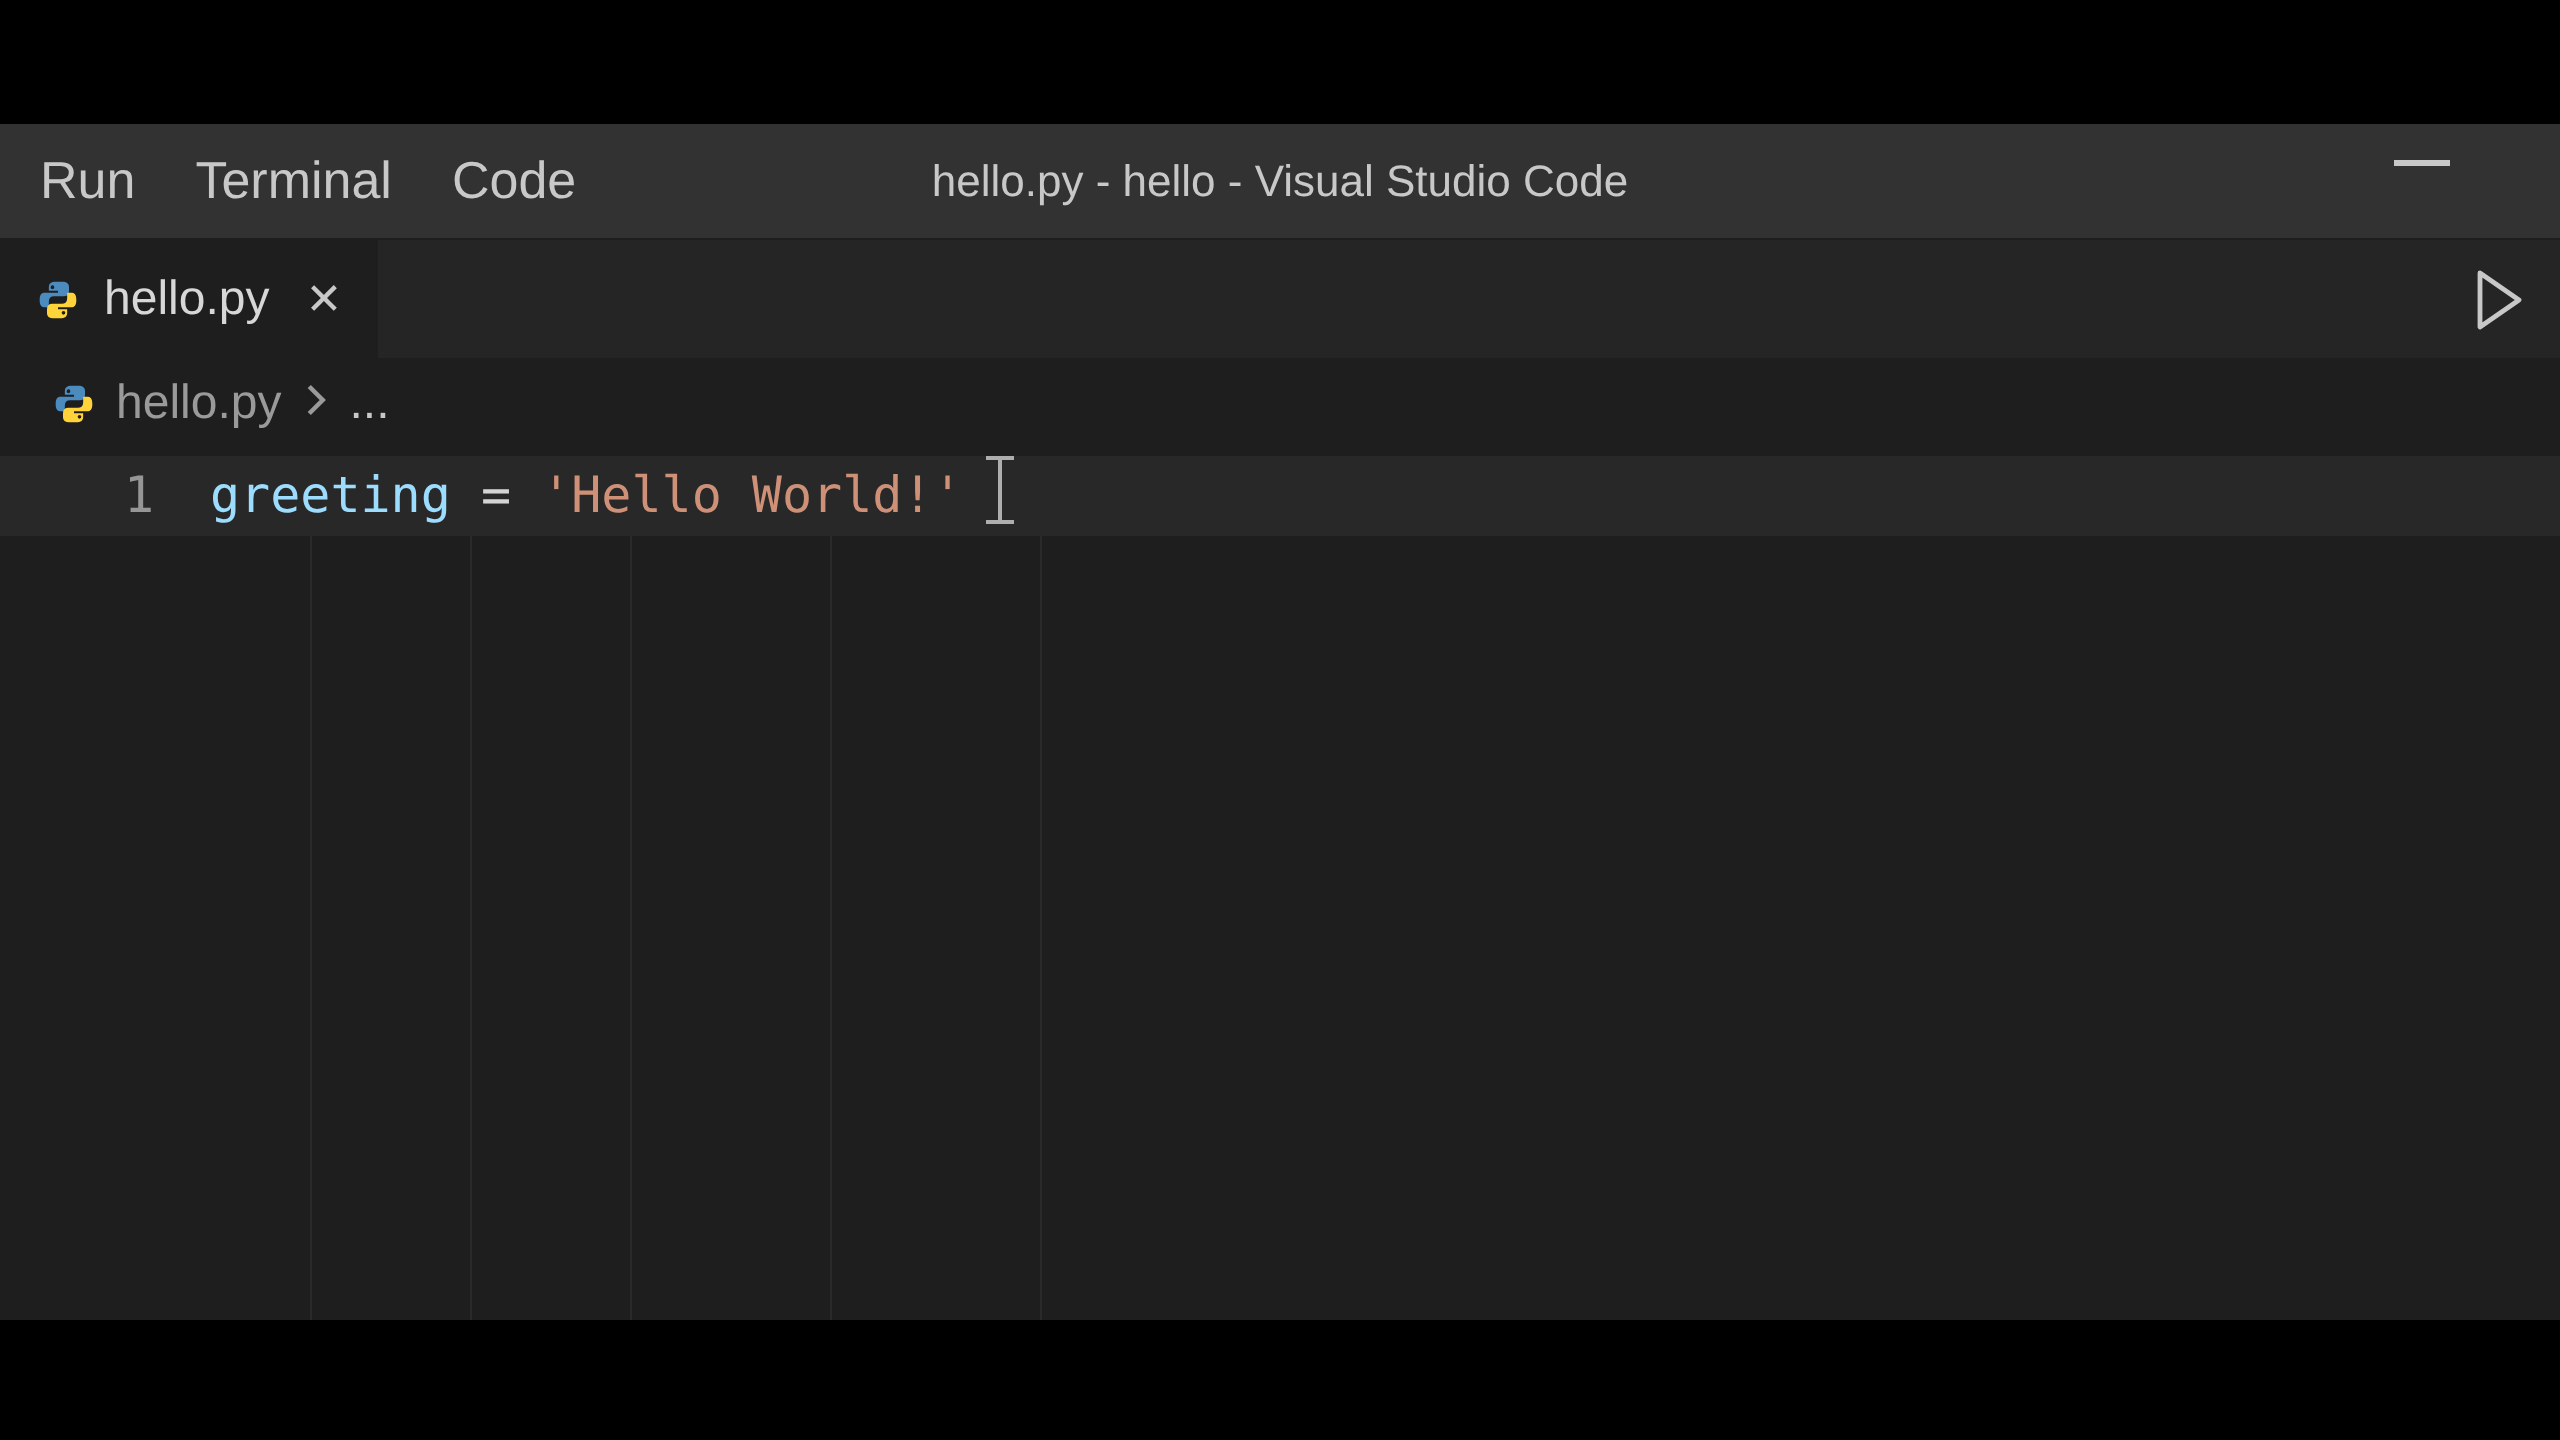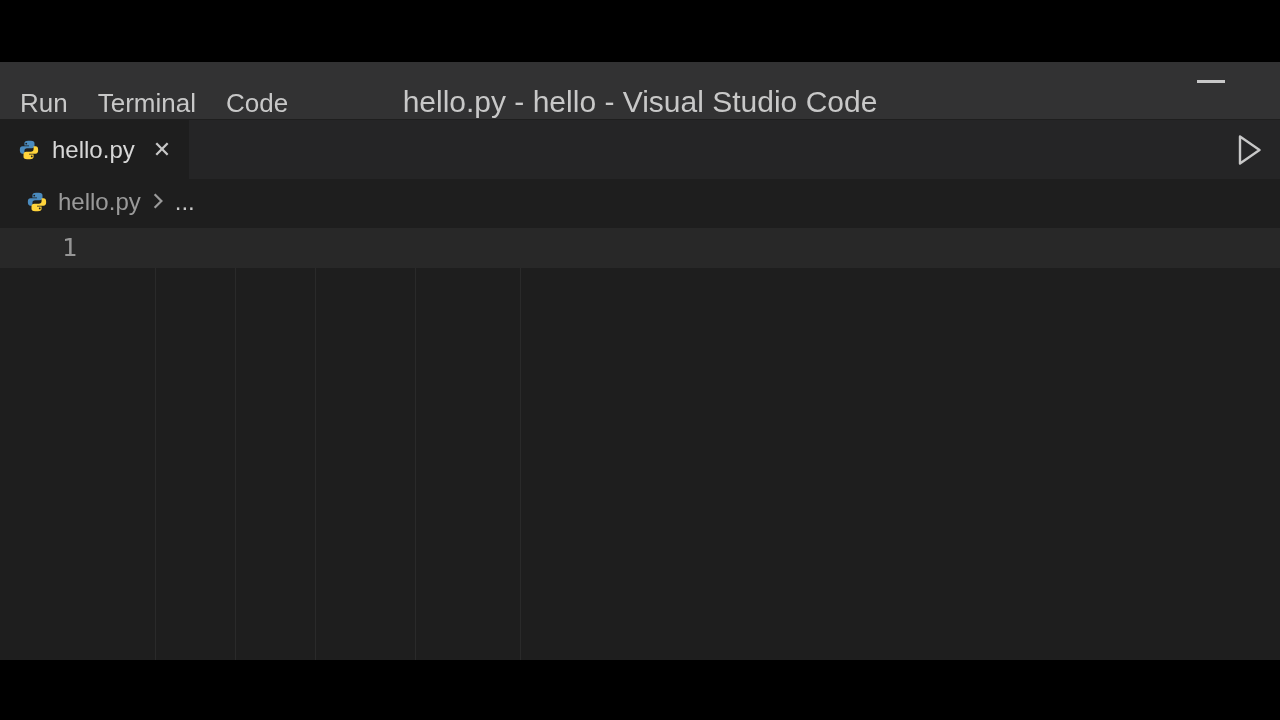--- a/index.html
+++ b/index.html
@@ -14,38 +14,38 @@
     background: #1e1e1e;
     display: flex;
     flex-direction: column;
   }
 
   
   .titlebar {
     height: 58px;
     background: #323233;
     display: flex;
-    align-items: flex-end;
+    align-items: center;
     padding: 0 20px;
     position: relative;
     border-bottom: 1px solid #1e1e1e;
   }
   .menu {
     display: flex;
     gap: 30px;
     color: #c8c8c8;
     font-size: 26px;
   }
   .menu-item { cursor: pointer; }
   .window-title {
     position: absolute;
     left: 0; right: 0;
     text-align: center;
     color: #c8c8c8;
-    font-size: 30px;
+    font-size: 22px;
     pointer-events: none;
   }
   .min-btn {
     position: absolute;
     right: 55px;
     top: 18px;
     width: 28px;
     height: 3px;
     background: #c8c8c8;
     cursor: pointer;
@@ -225,20 +225,23 @@
         </svg>
     </span>
     <span class="ell">...</span>
   </div>
 
   <div class="editor">
     <div class="line-highlight"></div>
     <div class="gutter">
       <div>1</div>
     </div>
+    <div class="code">
+      <div class="line1"><span class="tok-var">greeting</span><span class="tok-op"> = </span><span class="tok-str">'Hello World!'</span><span class="cursor-caret"></span></div>
+    </div>
     <div class="guides">
       <div class="guide" style="left:30px"></div>
       <div class="guide" style="left:110px"></div>
       <div class="guide" style="left:190px"></div>
       <div class="guide" style="left:290px"></div>
       <div class="guide" style="left:395px"></div>
     </div>
   </div>
 
 </div>

